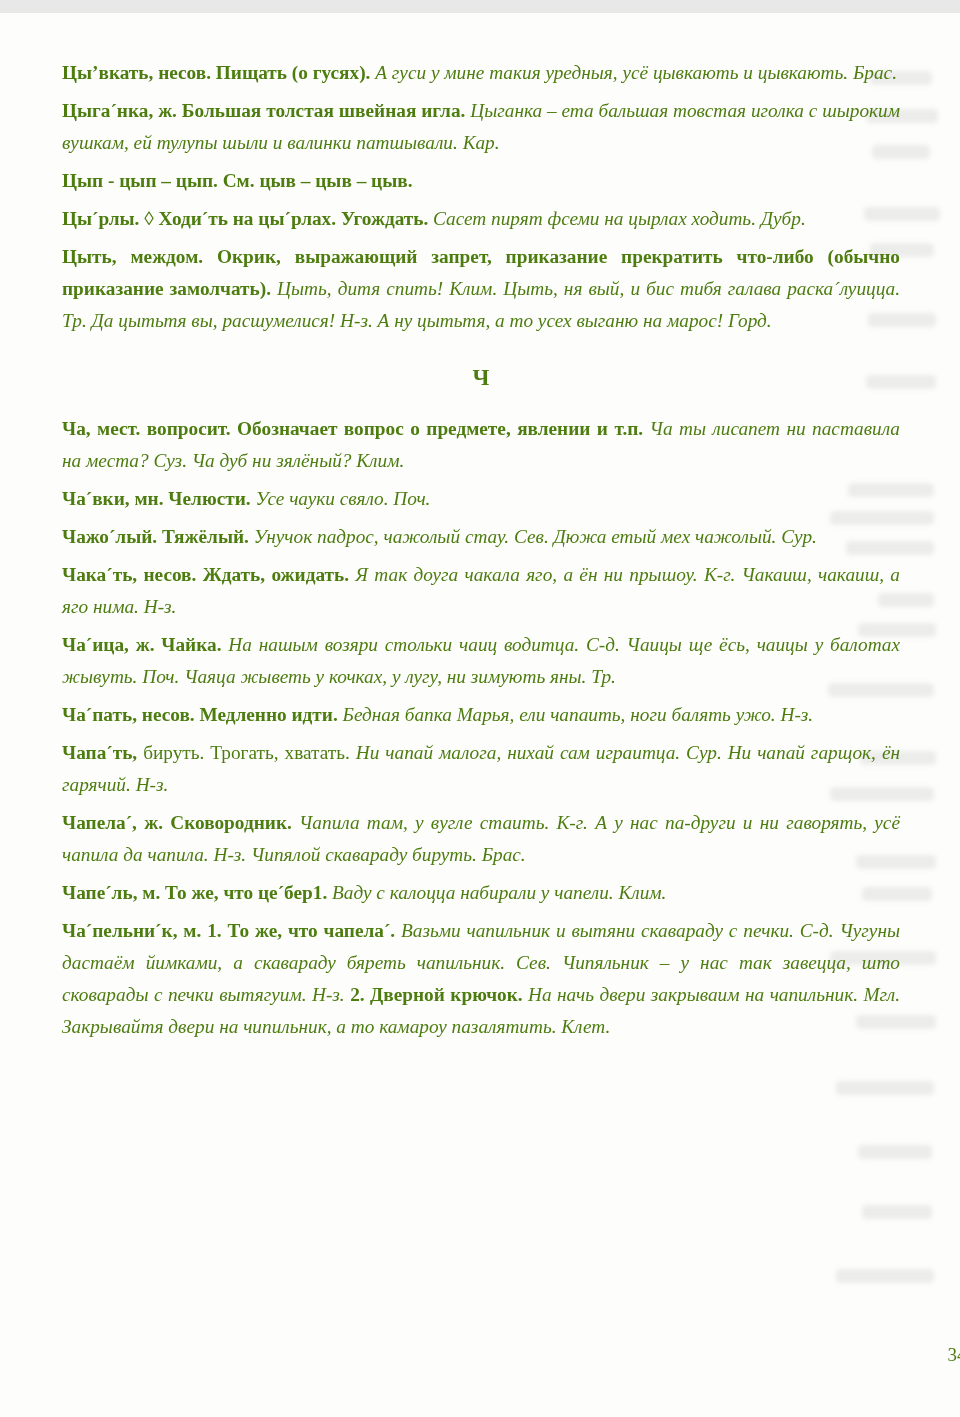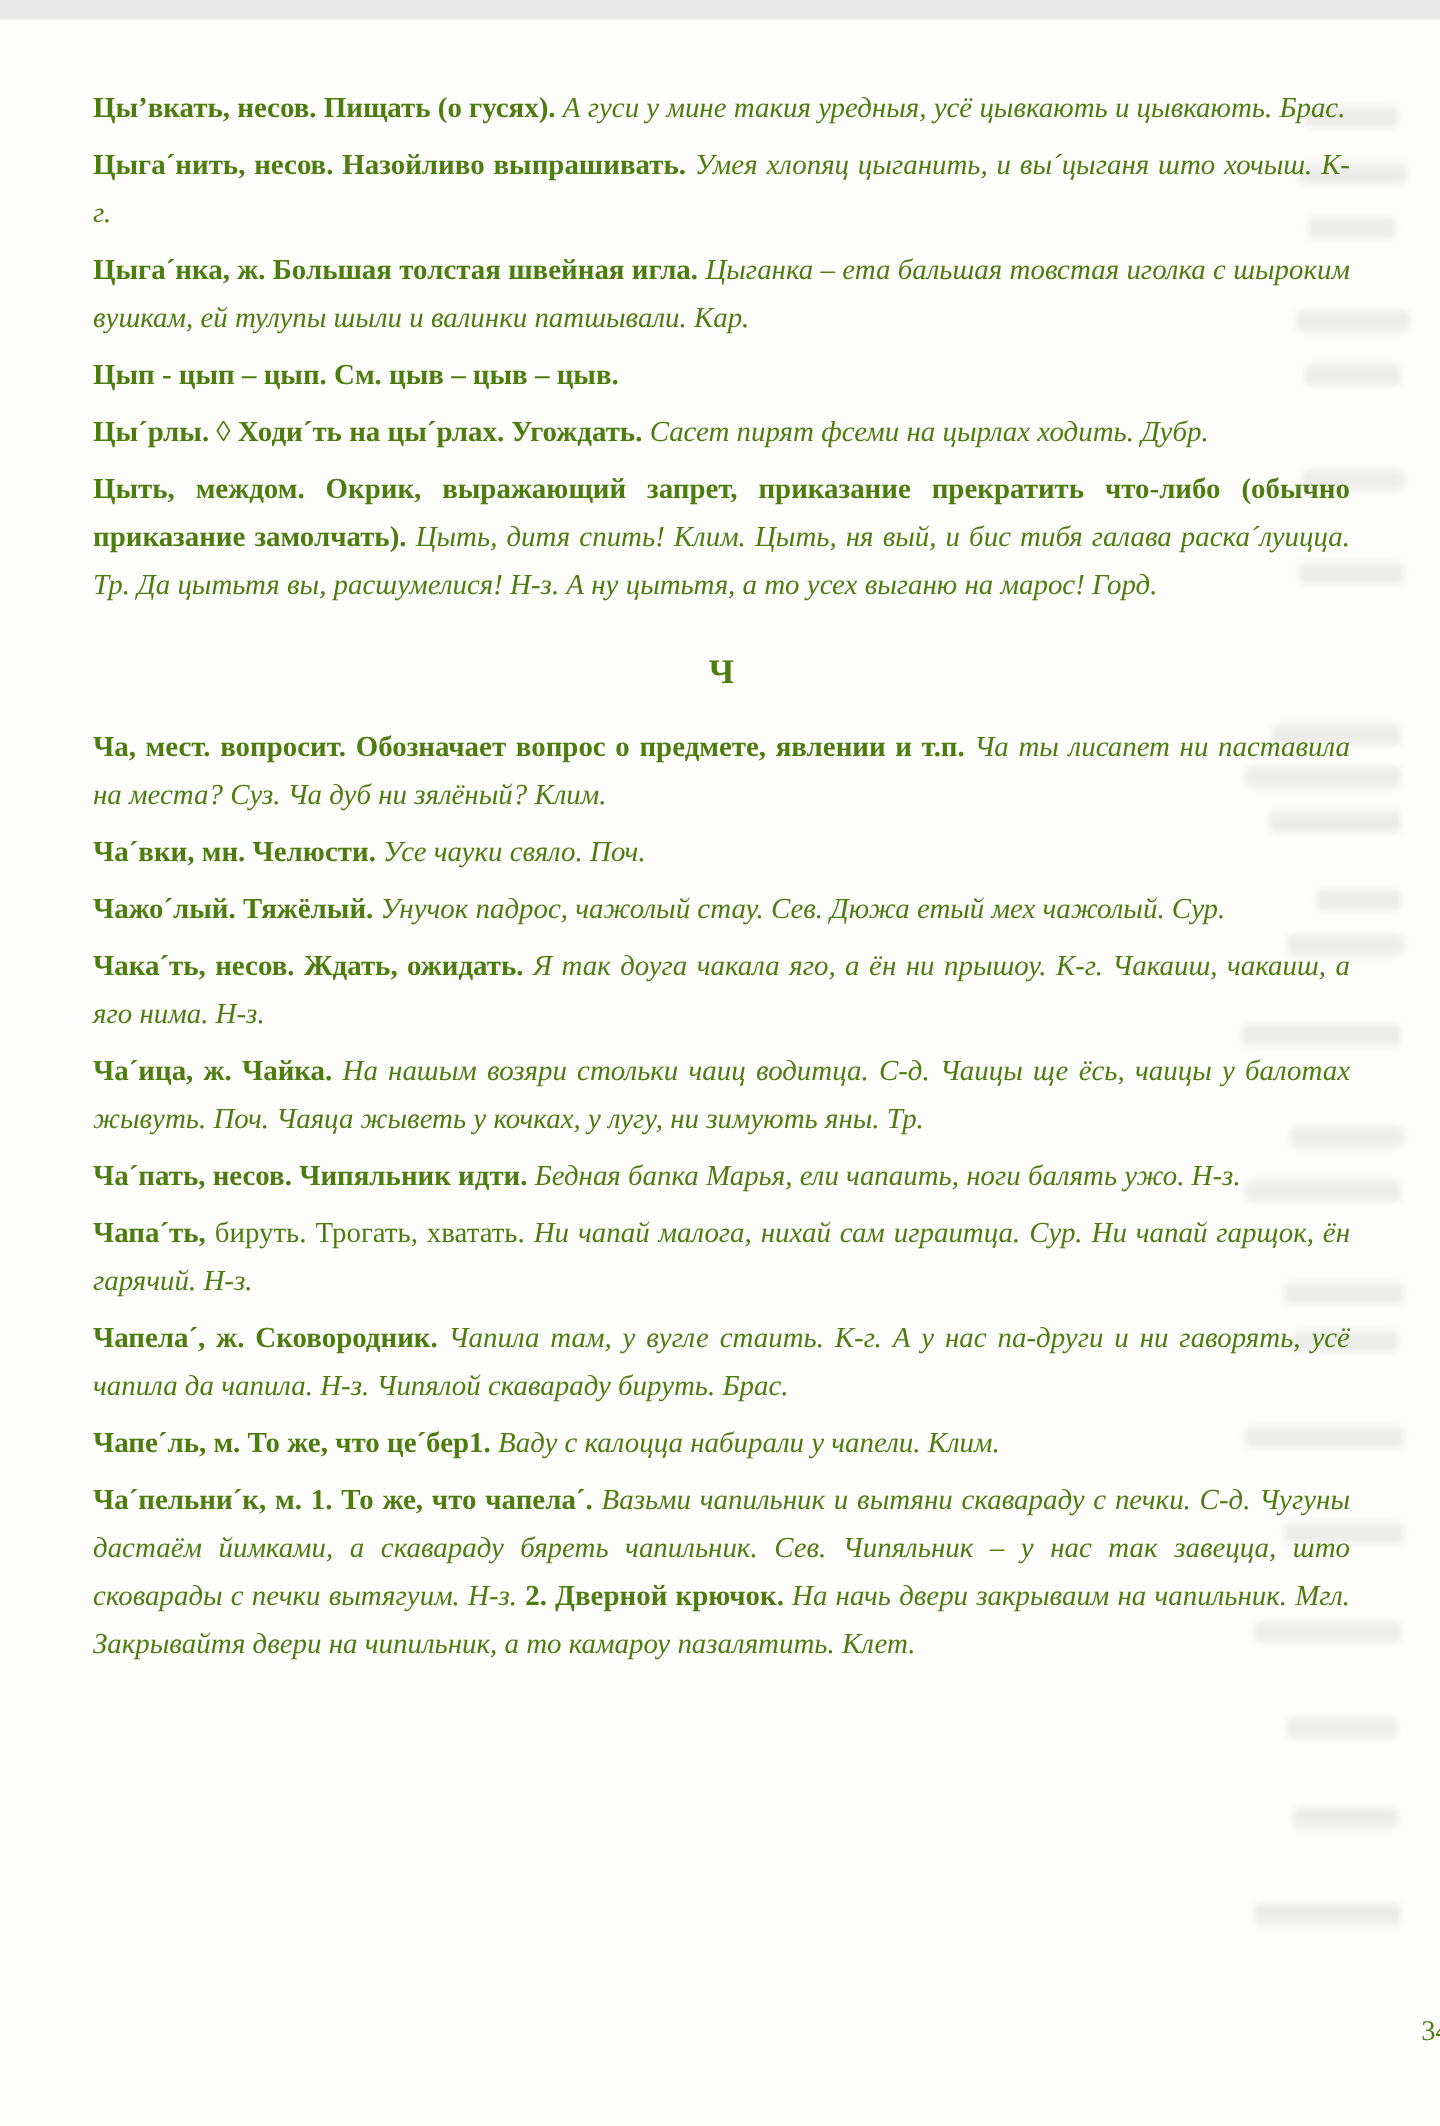--- a/index.html
+++ b/index.html
@@ -77,34 +77,33 @@
   <div class="ghost" style="left:830px; top:938px; width:106px;"></div>
   <div class="ghost" style="left:856px; top:1002px; width:80px;"></div>
   <div class="ghost" style="left:836px; top:1068px; width:98px;"></div>
   <div class="ghost" style="left:858px; top:1132px; width:74px;"></div>
   <div class="ghost" style="left:862px; top:1192px; width:70px;"></div>
   <div class="ghost" style="left:836px; top:1256px; width:98px;"></div>
 
   <div class="content">
     <div id="entries-c">
         <p class="entry"><span class="b">Цы’вкать, несов. Пищать (о гусях). </span><span class="i">А гуси у мине такия уредныя, усё цывкають и цыв­кають. Брас.</span></p>
-        <p class="entry"><span class="b">Цыга´нить, несов. Назойливо выпрашивать. </span><span class="i">Умея хлопяц цыганить, и вы´цыганя што хочыш. К-г.</span></p>
         <p class="entry"><span class="b">Цыга´нка, ж. Большая толстая швейная игла. </span><span class="i">Цыганка – ета бальшая товстая иголка с шыроким вушкам, ей тулупы шыли и валинки патшывали. Кар.</span></p>
         <p class="entry"><span class="b">Цып - цып – цып. См. цыв – цыв – цыв.</span></p>
         <p class="entry"><span class="b">Цы´рлы. ◊ Ходи´ть на цы´рлах. Угождать. </span><span class="i">Сасет пирят фсеми на цырлах ходить. Дубр.</span></p>
         <p class="entry"><span class="b">Цыть, междом. Окрик, выражающий запрет, приказание прекратить что-либо (обычно приказание замолчать). </span><span class="i">Цыть, дитя спить! Клим. Цыть, ня вый, и бис тибя галава раска´луицца. Тр. Да цытьтя вы, расшумелися! Н-з. А ну цытьтя, а то усех выга­ню на марос! Горд.</span></p>
       </div>
     <h2 class="section-header">Ч</h2>
     <div id="entries-ch">
         <p class="entry"><span class="b">Ча, мест. вопросит. Обозначает вопрос о предмете, явлении и т.п. </span><span class="i">Ча ты лисапет ни паставила на места? Суз. Ча дуб ни зялёный? Клим.</span></p>
         <p class="entry"><span class="b">Ча´вки, мн. Челюсти. </span><span class="i">Усе чауки свяло. Поч.</span></p>
         <p class="entry"><span class="b">Чажо´лый. Тяжёлый. </span><span class="i">Унучок падрос, чажолый стау. Сев. Дюжа етый мех чажолый. Сур.</span></p>
         <p class="entry"><span class="b">Чака´ть, несов. Ждать, ожидать. </span><span class="i">Я так доуга чакала яго, а ён ни прышоу. К-г. Чакаиш, чакаиш, а яго нима. Н-з.</span></p>
         <p class="entry"><span class="b">Ча´ица, ж. Чайка. </span><span class="i">На нашым возяри стольки чаиц водитца. С-д. Чаицы ще ёсь, чаицы у балотах жывуть. Поч. Чаяца жыветь у кочках, у лугу, ни зимують яны. Тр.</span></p>
-        <p class="entry"><span class="b">Ча´пать, несов. Чипяльник идти. </span><span class="i">Бедная бапка Марья, ели чапаить, ноги балять ужо. Н-з.</span></p>
+        <p class="entry"><span class="b">Ча´пать, несов. Медленно идти. </span><span class="i">Бедная бапка Марья, ели чапаить, ноги балять ужо. Н-з.</span></p>
         <p class="entry"><span class="b">Чапа´ть,</span><span class="r"> бируть. Трогать, хватать. </span><span class="i">Ни чапай малога, нихай сам играитца. Сур. Ни чапай гарщок, ён гарячий. Н-з.</span></p>
         <p class="entry"><span class="b">Чапела´, ж. Сковородник. </span><span class="i">Чапила там, у вугле стаить. К-г. А у нас па-други и ни гаво­рять, усё чапила да чапила. Н-з. Чипялой скавараду бируть. Брас.</span></p>
         <p class="entry"><span class="b">Чапе´ль, м. То же, что це´бер1. </span><span class="i">Ваду с калоцца набирали у чапели. Клим.</span></p>
         <p class="entry"><span class="b">Ча´пельни´к, м. 1. То же, что чапела´. </span><span class="i">Вазьми чапильник и вытяни скавараду с печки. С-д. Чугуны дастаём йимками, а скавараду бяреть чапильник. Сев. Чипяльник – у нас так завецца, што сковарады с печки вытягуим. Н-з. </span><span class="b">2. Дверной крючок. </span><span class="i">На начь двери за­крываим на чапильник. Мгл. Закрывайтя двери на чипильник, а то камароу пазалятить. Клет.</span></p>
       </div>
   </div>
 
   <div class="page-number">347</div>
 </div>
 

